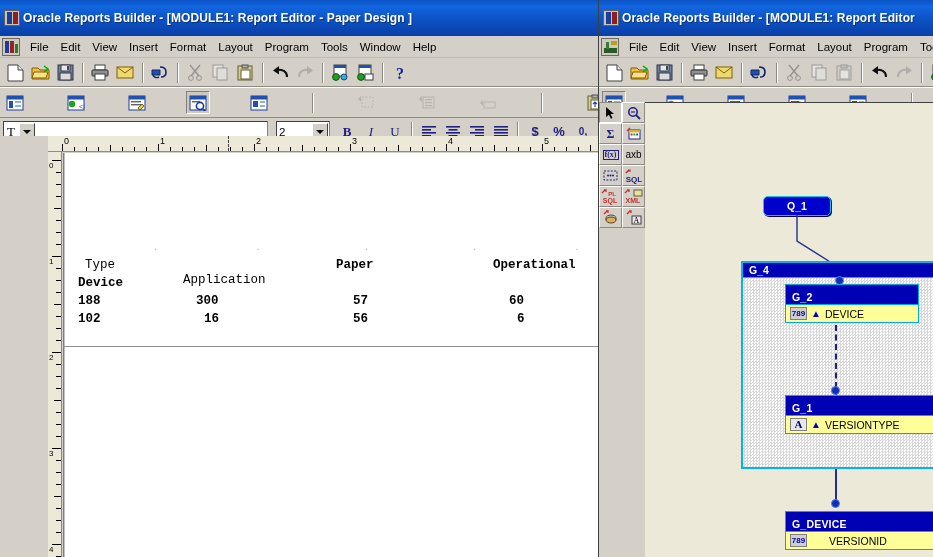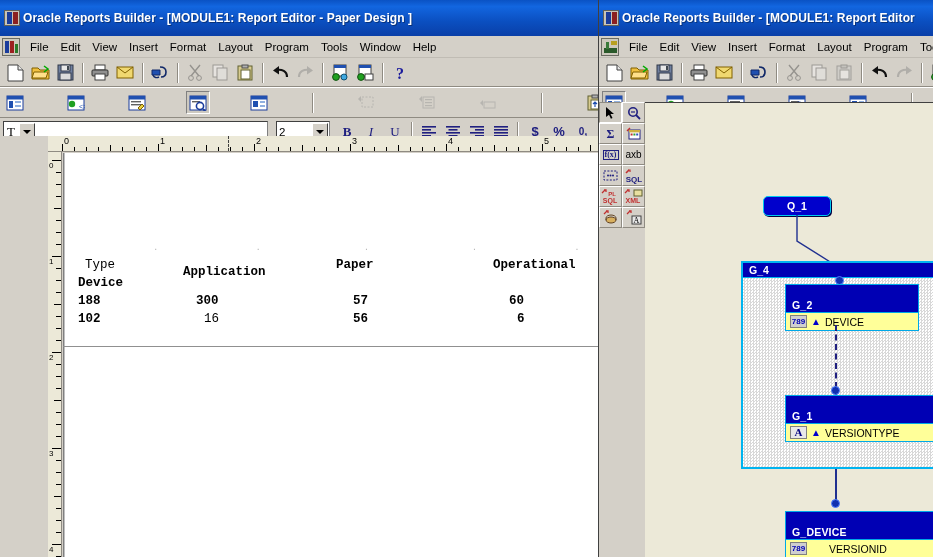--- a/index.html
+++ b/index.html
@@ -179,21 +179,21 @@
   .dmcell.sel { border: 1px solid #8f8b82; border-right-color:#fff; border-bottom-color:#fff; background:#cdc9c0; }
   .dmcell .lbl { font-size: 7px; font-weight: bold; color:#202080; line-height:1; }
 
   .dm-canvas {
     position: absolute; left: 46px; top: 102px; right: 0; bottom: 0;
     background: #ece9d8; overflow: hidden; border-top: 1px solid #404040;
   }
   .node { position: absolute; }
   .node .hdr {
     background: #0000b4; color: #fff; font-size: 10.5px; font-weight: bold;
-    padding: 14px 0 1px 6px; white-space: nowrap; letter-spacing: .2px;
+    padding: 6px 0 1px 6px; white-space: nowrap; letter-spacing: .2px;
   }
   .qnode {
     background: #0000cc; color: #fff; border: 1px solid #00c8f0; border-radius: 5px;
     font-size: 10.5px; font-weight: bold; text-align: center; padding: 3px 0;
     box-shadow: 1px 1px 0 #000040;
   }
   .gbox { border: 1px solid #00a8e8; background: #ffffff; }
   .gbox .hdr { border-bottom: 1px solid #00a8e8; }
   .field {
     background: #ffff99; display: flex; align-items: center; gap: 4px;
@@ -773,33 +773,33 @@
           <div class="tickv" style="top: 404px; width: 5px;"></div>
         </div>
       <div class="canvas">
         <div class="page-edge" style="left:0px"></div>
         <div class="page-edge" style="left:1px;background:#c0c0c0"></div>
         <div style="position:absolute;left:0;top:193px;right:0;height:1px;background:#909090"></div>
 
         <div class="dotrow" style="left:90px;top:90px;">.                  .                   .                   .                  .</div>
 
         <div class="report-row" style="left:22px;top:105px;font-weight:normal;">Type</div>
-        <div class="report-row" style="left:120px;top:112px;font-weight:bold;">Application</div>
+        <div class="report-row" style="left:120px;top:120px;font-weight:normal;">Application</div>
         <div class="report-row" style="left:273px;top:105px;font-weight:bold;">Paper</div>
         <div class="report-row" style="left:430px;top:105px;font-weight:bold;">Operational</div>
 
         <div class="report-row" style="left:15px;top:123px;font-weight:bold;">Device</div>
 
         <div class="report-row" style="left:15px;top:141px;font-weight:bold;">188</div>
         <div class="report-row" style="left:133px;top:141px;font-weight:bold;">300</div>
         <div class="report-row" style="left:290px;top:141px;font-weight:bold;">57</div>
         <div class="report-row" style="left:446px;top:141px;font-weight:bold;">60</div>
 
         <div class="report-row" style="left:15px;top:159px;font-weight:bold;">102</div>
-        <div class="report-row" style="left:141px;top:159px;font-weight:normal;">16</div>
+        <div class="report-row" style="left:141px;top:159px;font-weight:bold;">16</div>
         <div class="report-row" style="left:290px;top:159px;font-weight:bold;">56</div>
         <div class="report-row" style="left:454px;top:159px;font-weight:bold;">6</div>
       </div>
     </div>
   </div>
 
   <div class="win" id="win-right">
 
     <div class="titlebar">
       <div class="title-icon"></div>

